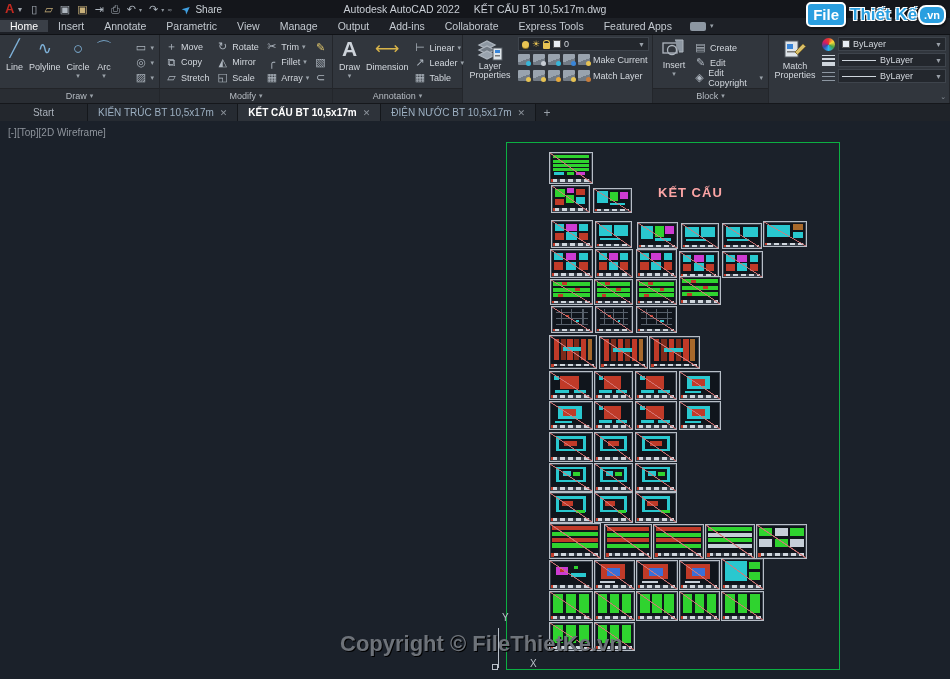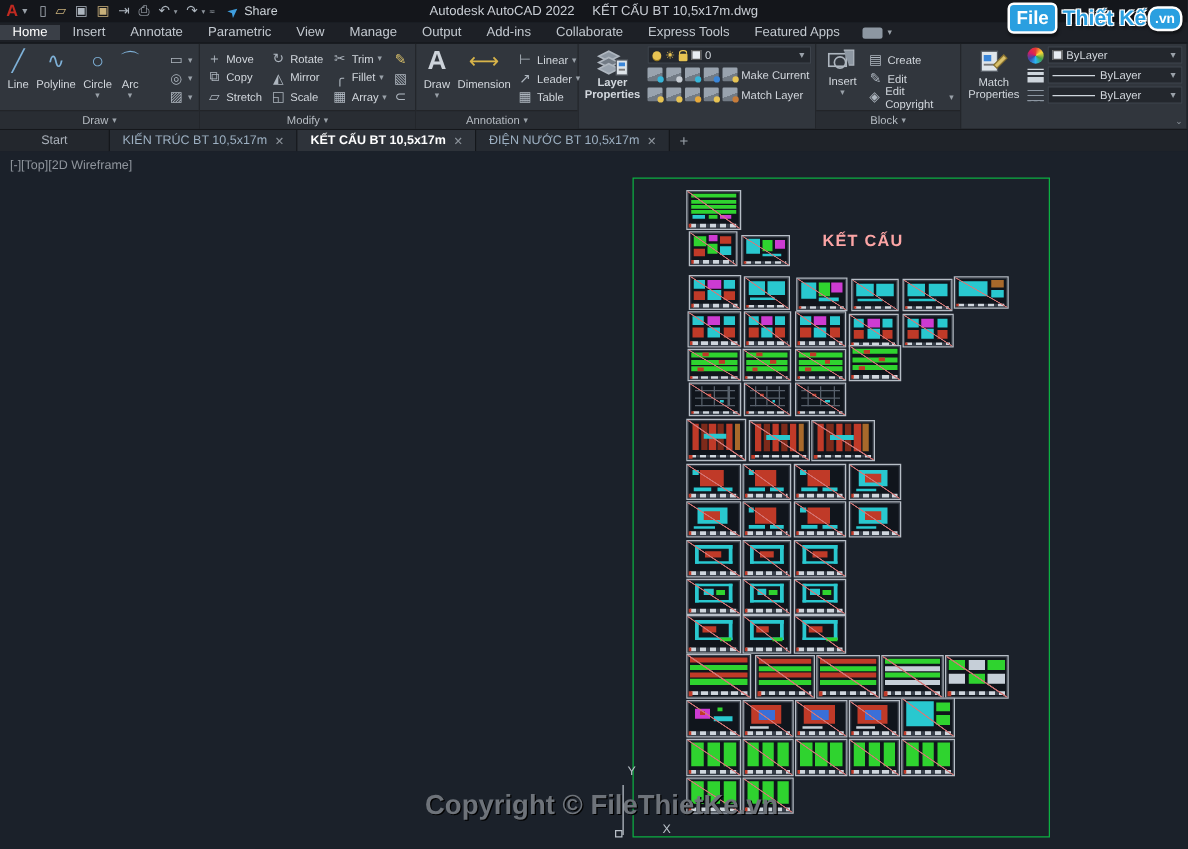--- a/index.html
+++ b/index.html
@@ -277,21 +277,21 @@
         </div>
     </div>
     <div class="panel-label">
         <span>Annotation</span>
         <span class="chev">▾</span>
       </div>
   </div>
 
   <div class="panel" style="width:190px;">
     <div class="panel-body">
-      <div class="tool-big" style="width:48px;font-weight:bold;">
+      <div class="tool-big" style="width:48px;">
         <svg class="big-svg" width="26" height="24" viewBox="0 0 26 24">
           <g fill="none" stroke="#aeb6bf" stroke-width="1.3">
             <path d="M2 7 L10 3 L18 7 L10 11 Z" fill="#8d97a2"></path>
             <path d="M2 12 L10 8 L18 12 L10 16 Z" fill="#727b85"></path>
             <path d="M2 17 L10 13 L18 17 L10 21 Z" fill="#99a3ae"></path>
           </g>
           <rect x="16" y="10" width="9" height="12" fill="#dfe5ea" stroke="#555b63"></rect>
           <rect x="18" y="12" width="5" height="3" fill="#3a86d9"></rect>
           <rect x="18" y="17" width="5" height="1.5" fill="#777"></rect>
         </svg>

